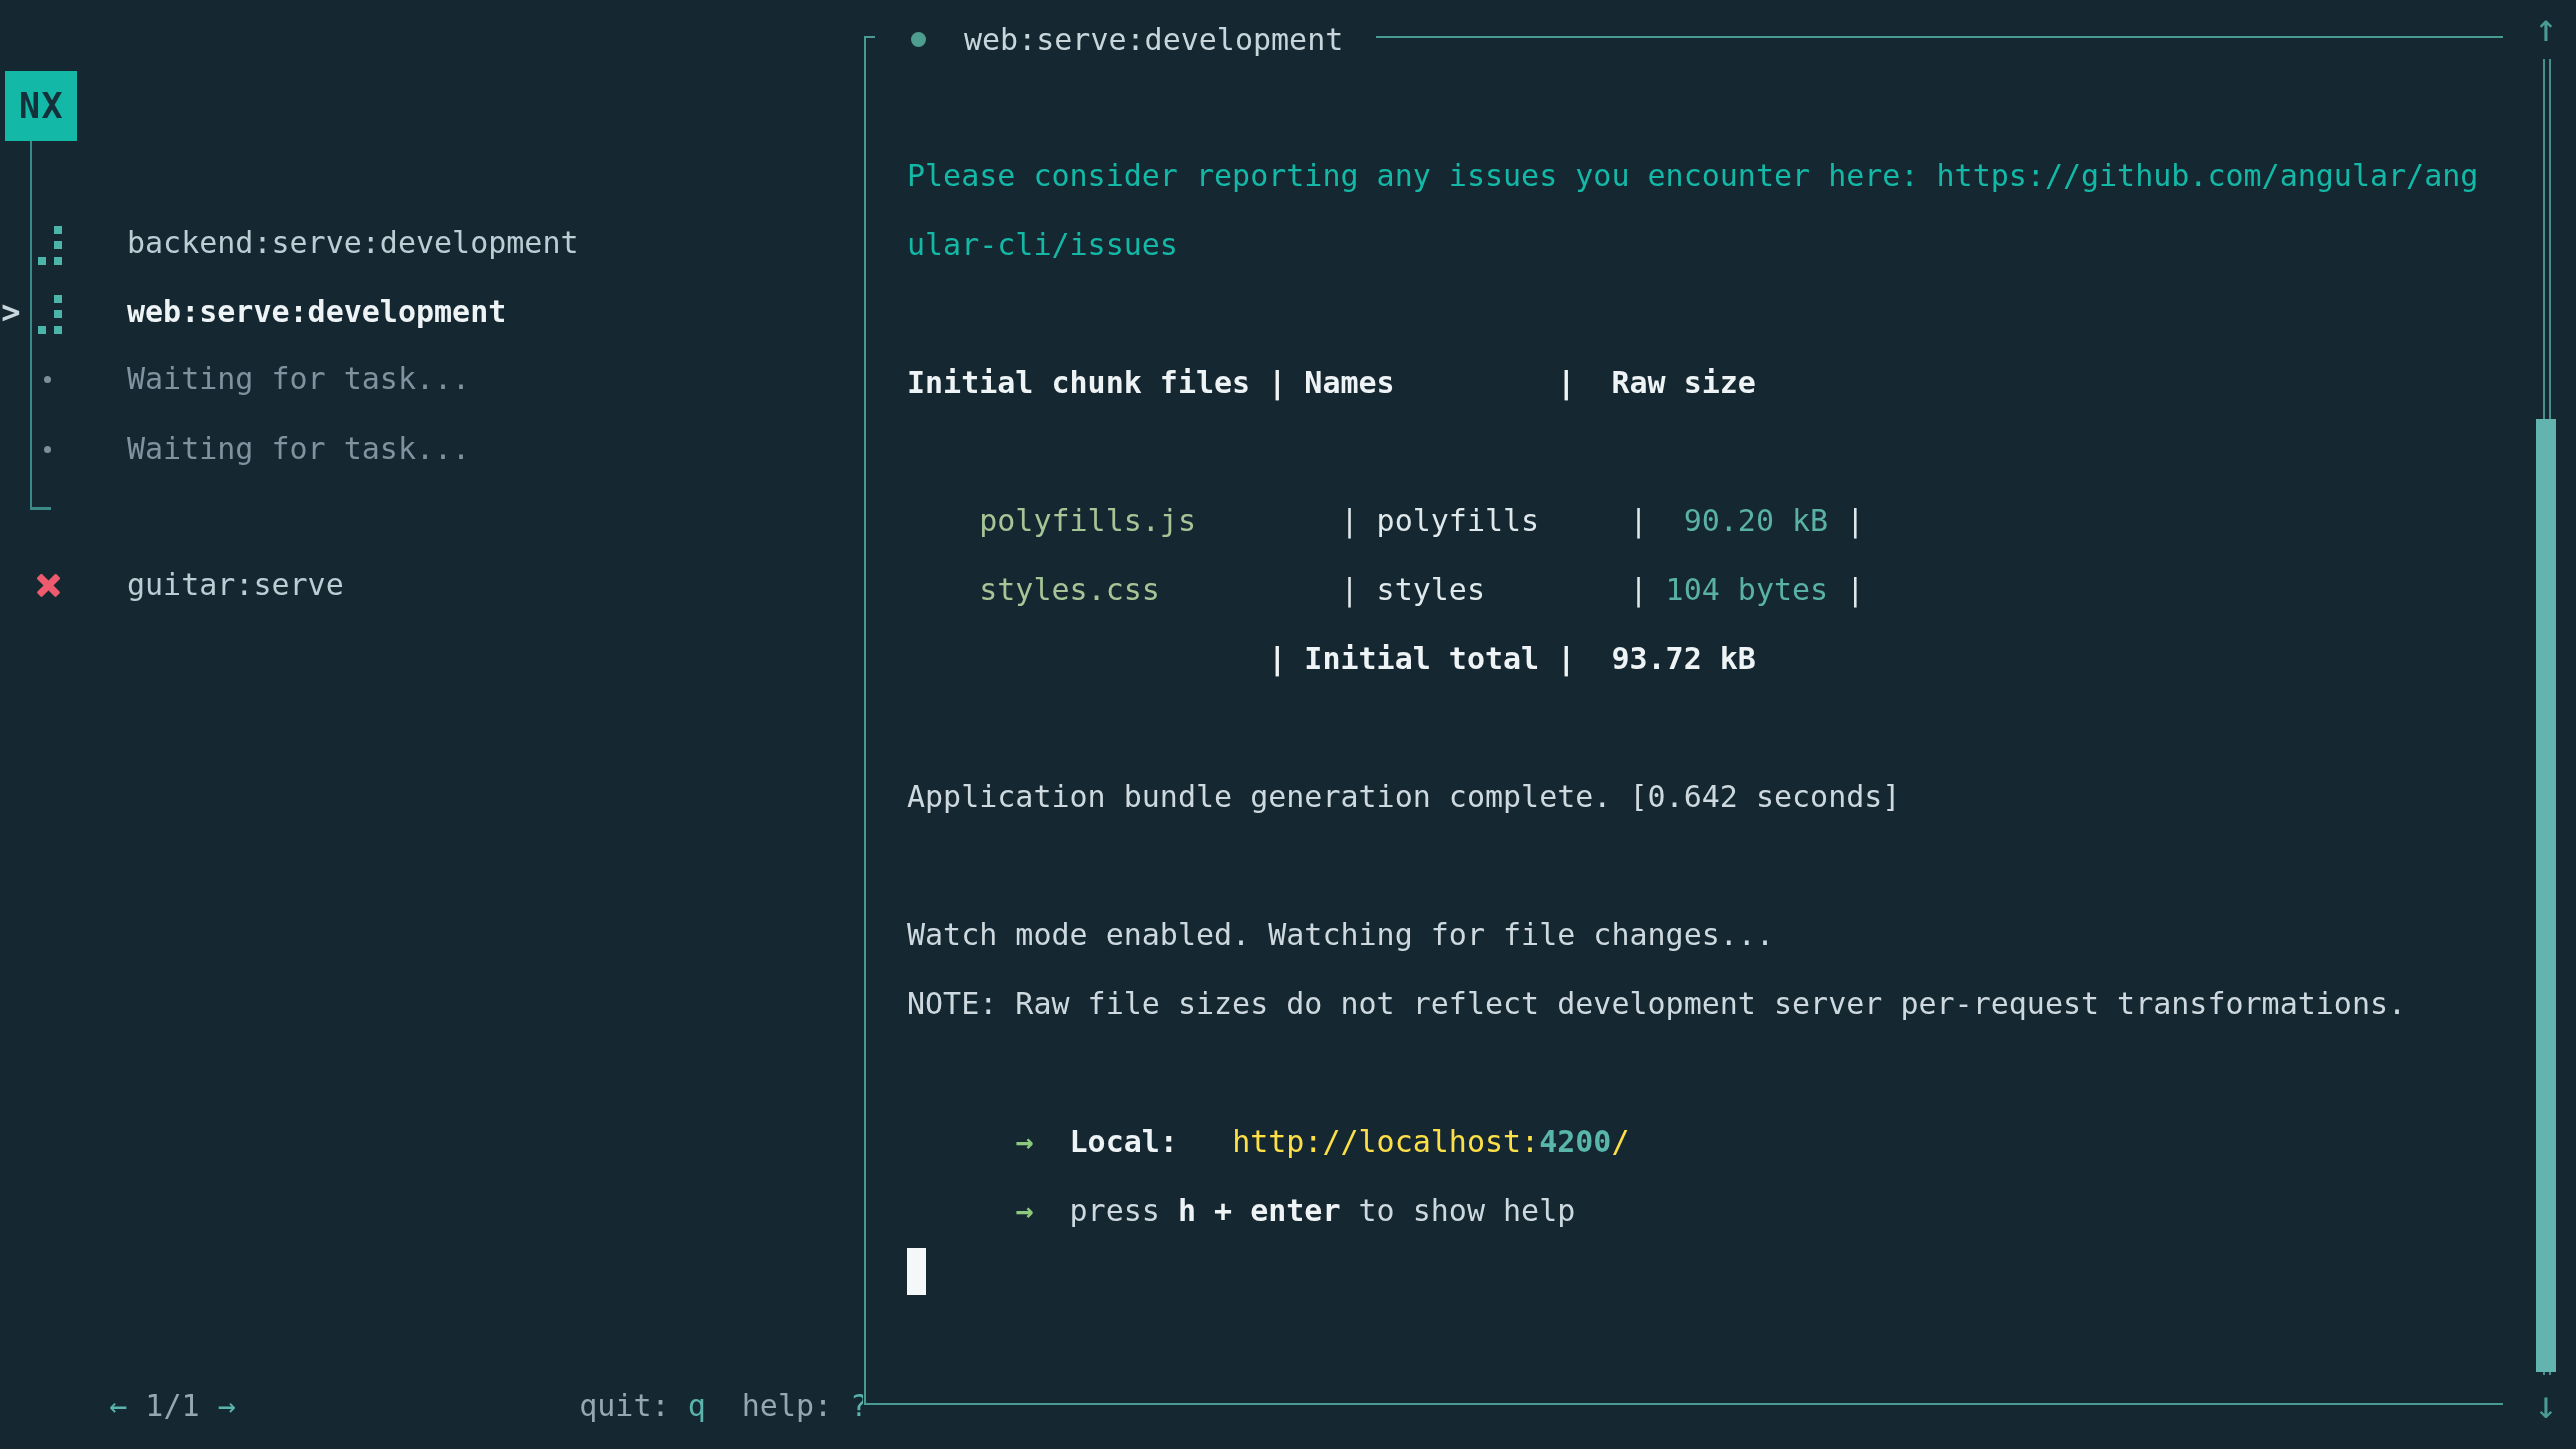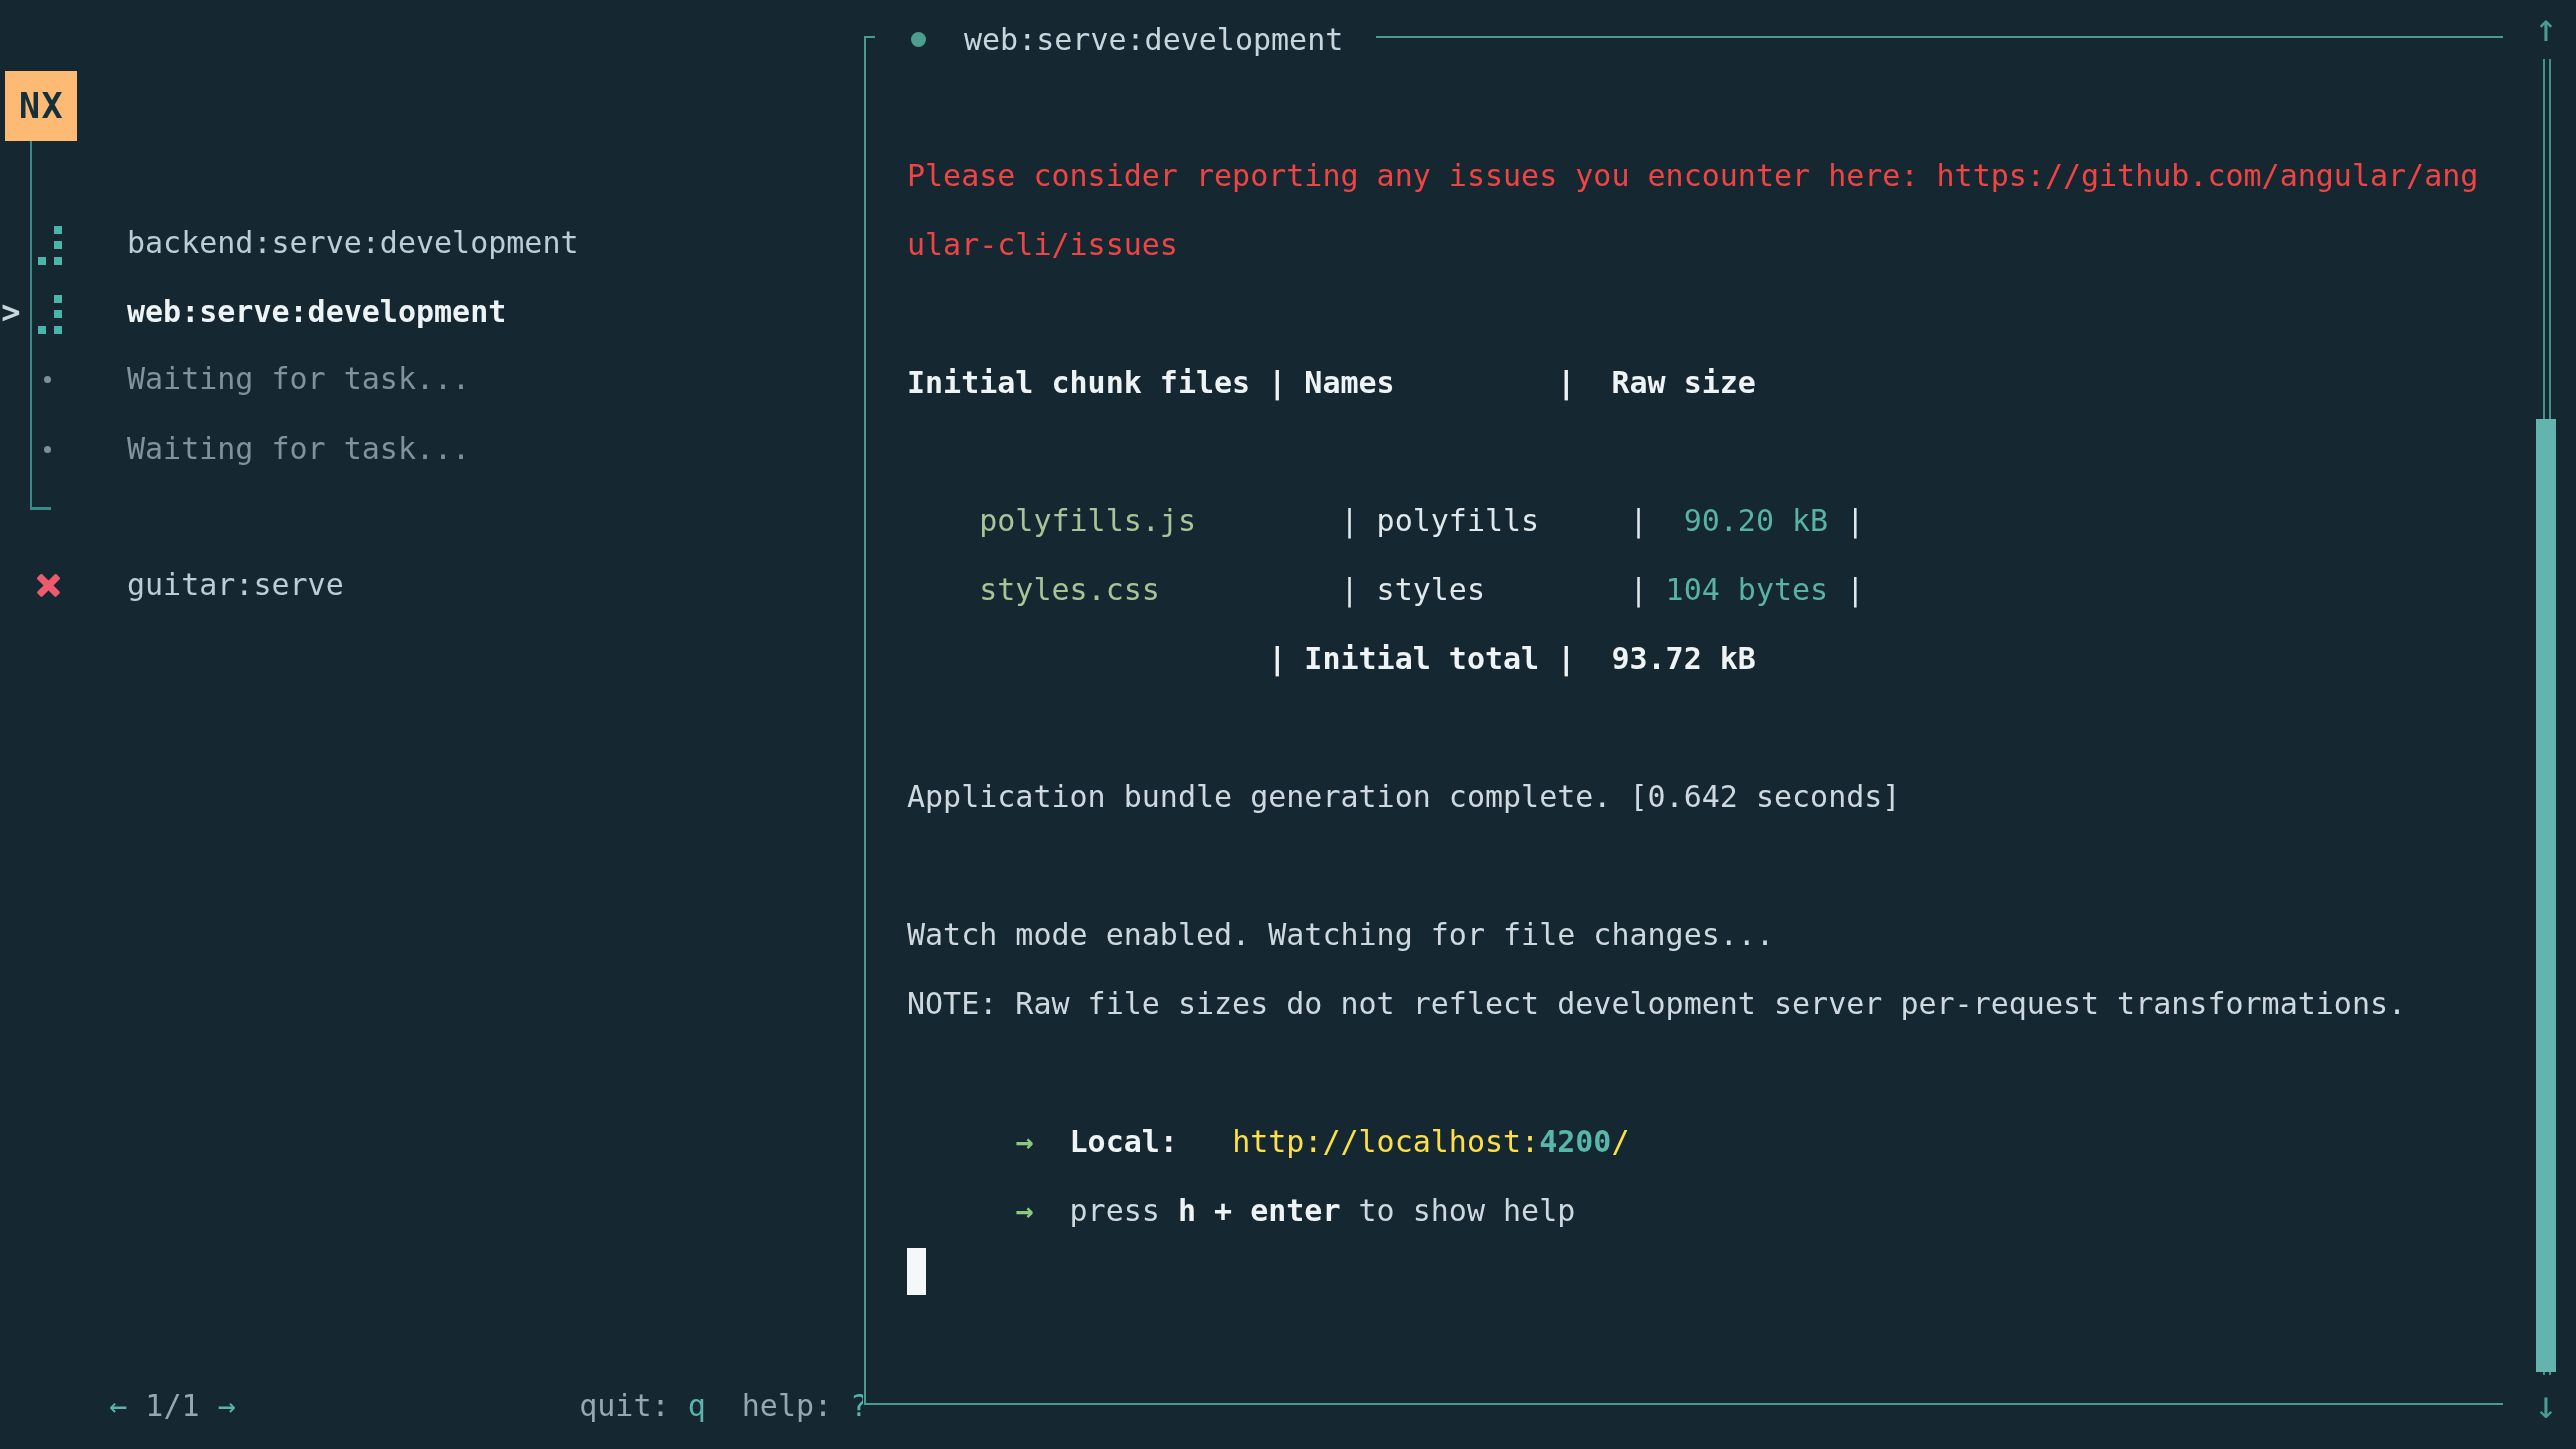--- a/index.html
+++ b/index.html
@@ -7,21 +7,21 @@
     width:2576px;height:1449px;position:relative;overflow:hidden;
     background:#152731;
     font-family:"DejaVu Sans Mono",monospace;
     font-size:30px;color:#cdd9de;
   }
   .abs{position:absolute;}
 
   
   #left-pane{left:0;top:0;width:863px;height:1449px;overflow:hidden;}
   #nx-badge{
-    left:5.4px;top:71px;width:72px;height:70px;background:#fdba74;
+    left:5.4px;top:71px;width:72px;height:70px;background:#14b8a6;
     color:#14303b;font-weight:bold;font-size:35px;
     display:flex;align-items:center;justify-content:center;letter-spacing:1.3px;
   }
   #pane-title{
     left:127px;top:72px;height:67px;line-height:67px;
     font-weight:bold;color:#f1f6f7;white-space:pre;width:735px;overflow:hidden;
   }
   .tree-line{background:#3a8b88;}
   #tree-v{left:29.5px;top:141px;width:2.7px;height:369px;}
   #tree-stub{left:29.5px;top:507px;width:21.5px;height:2.7px;}
@@ -61,21 +61,21 @@
   #pb-left{left:864px;top:36px;width:2px;height:1369px;}
   #pb-top1{left:864px;top:36px;width:10.7px;height:2px;}
   #pb-top2{left:1376px;top:36px;width:1127px;height:2px;}
   #pb-bottom{left:864px;top:1403px;width:1639px;height:2px;}
 
   #panel-bullet{left:911px;top:32px;width:15.4px;height:15.4px;border-radius:50%;background:#4e9e90;}
   #panel-title{left:964px;top:6px;height:67px;line-height:67px;color:#c8d6db;white-space:pre;}
 
   #output{left:907px;top:141px;width:1583px;}
   .line{height:69px;line-height:69px;white-space:pre;}
-  .yellow{color:#ef4444;}
+  .yellow{color:#14b8a6;}
   .boldwhite{color:#eef3f5;font-weight:bold;}
   .filegreen{color:#a5c596;}
   .sizeteal{color:#59b2a5;text-align:right;}
   .rowwhite{color:#dfe8eb;}
   .regular{color:#cdd9de;}
   .arrow-green{color:#8cc97c;font-weight:bold;}
   .url-teal{color:#fde047;}
   .url-bold{color:#58b6ab;font-weight:bold;}
 
   #cursor{left:907px;top:1248px;width:19px;height:47px;background:#f4f8f9;}

